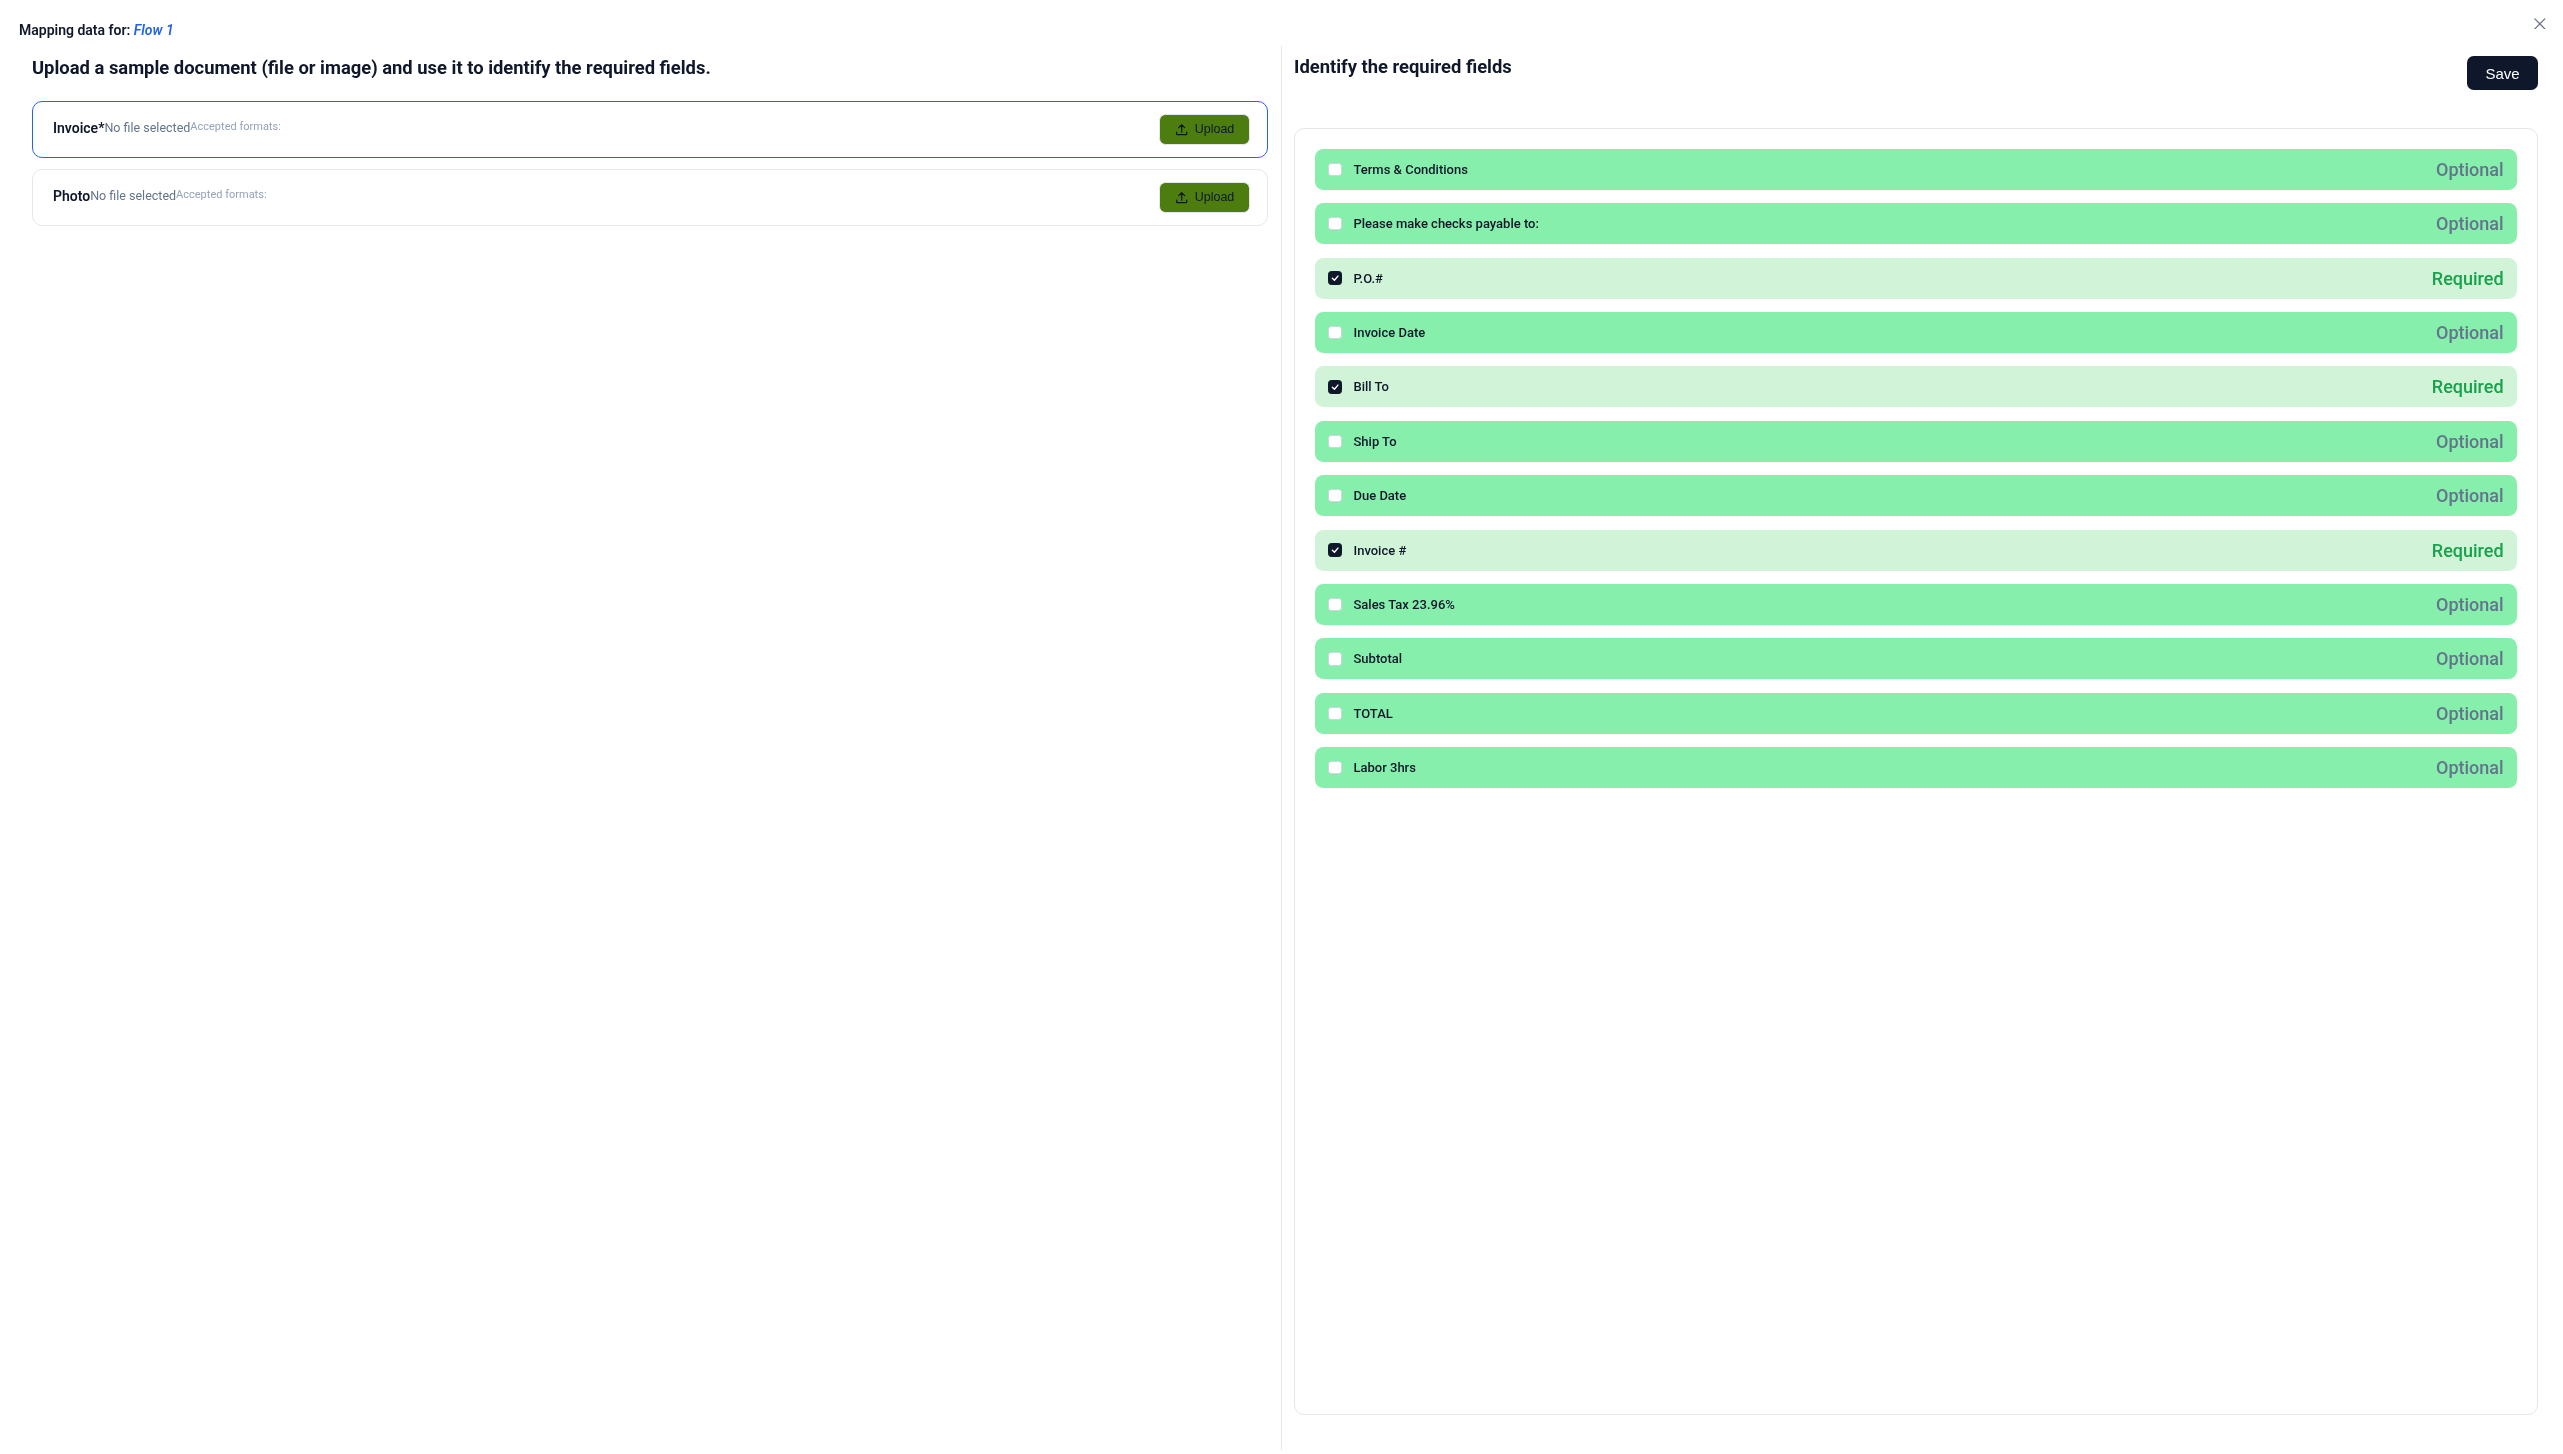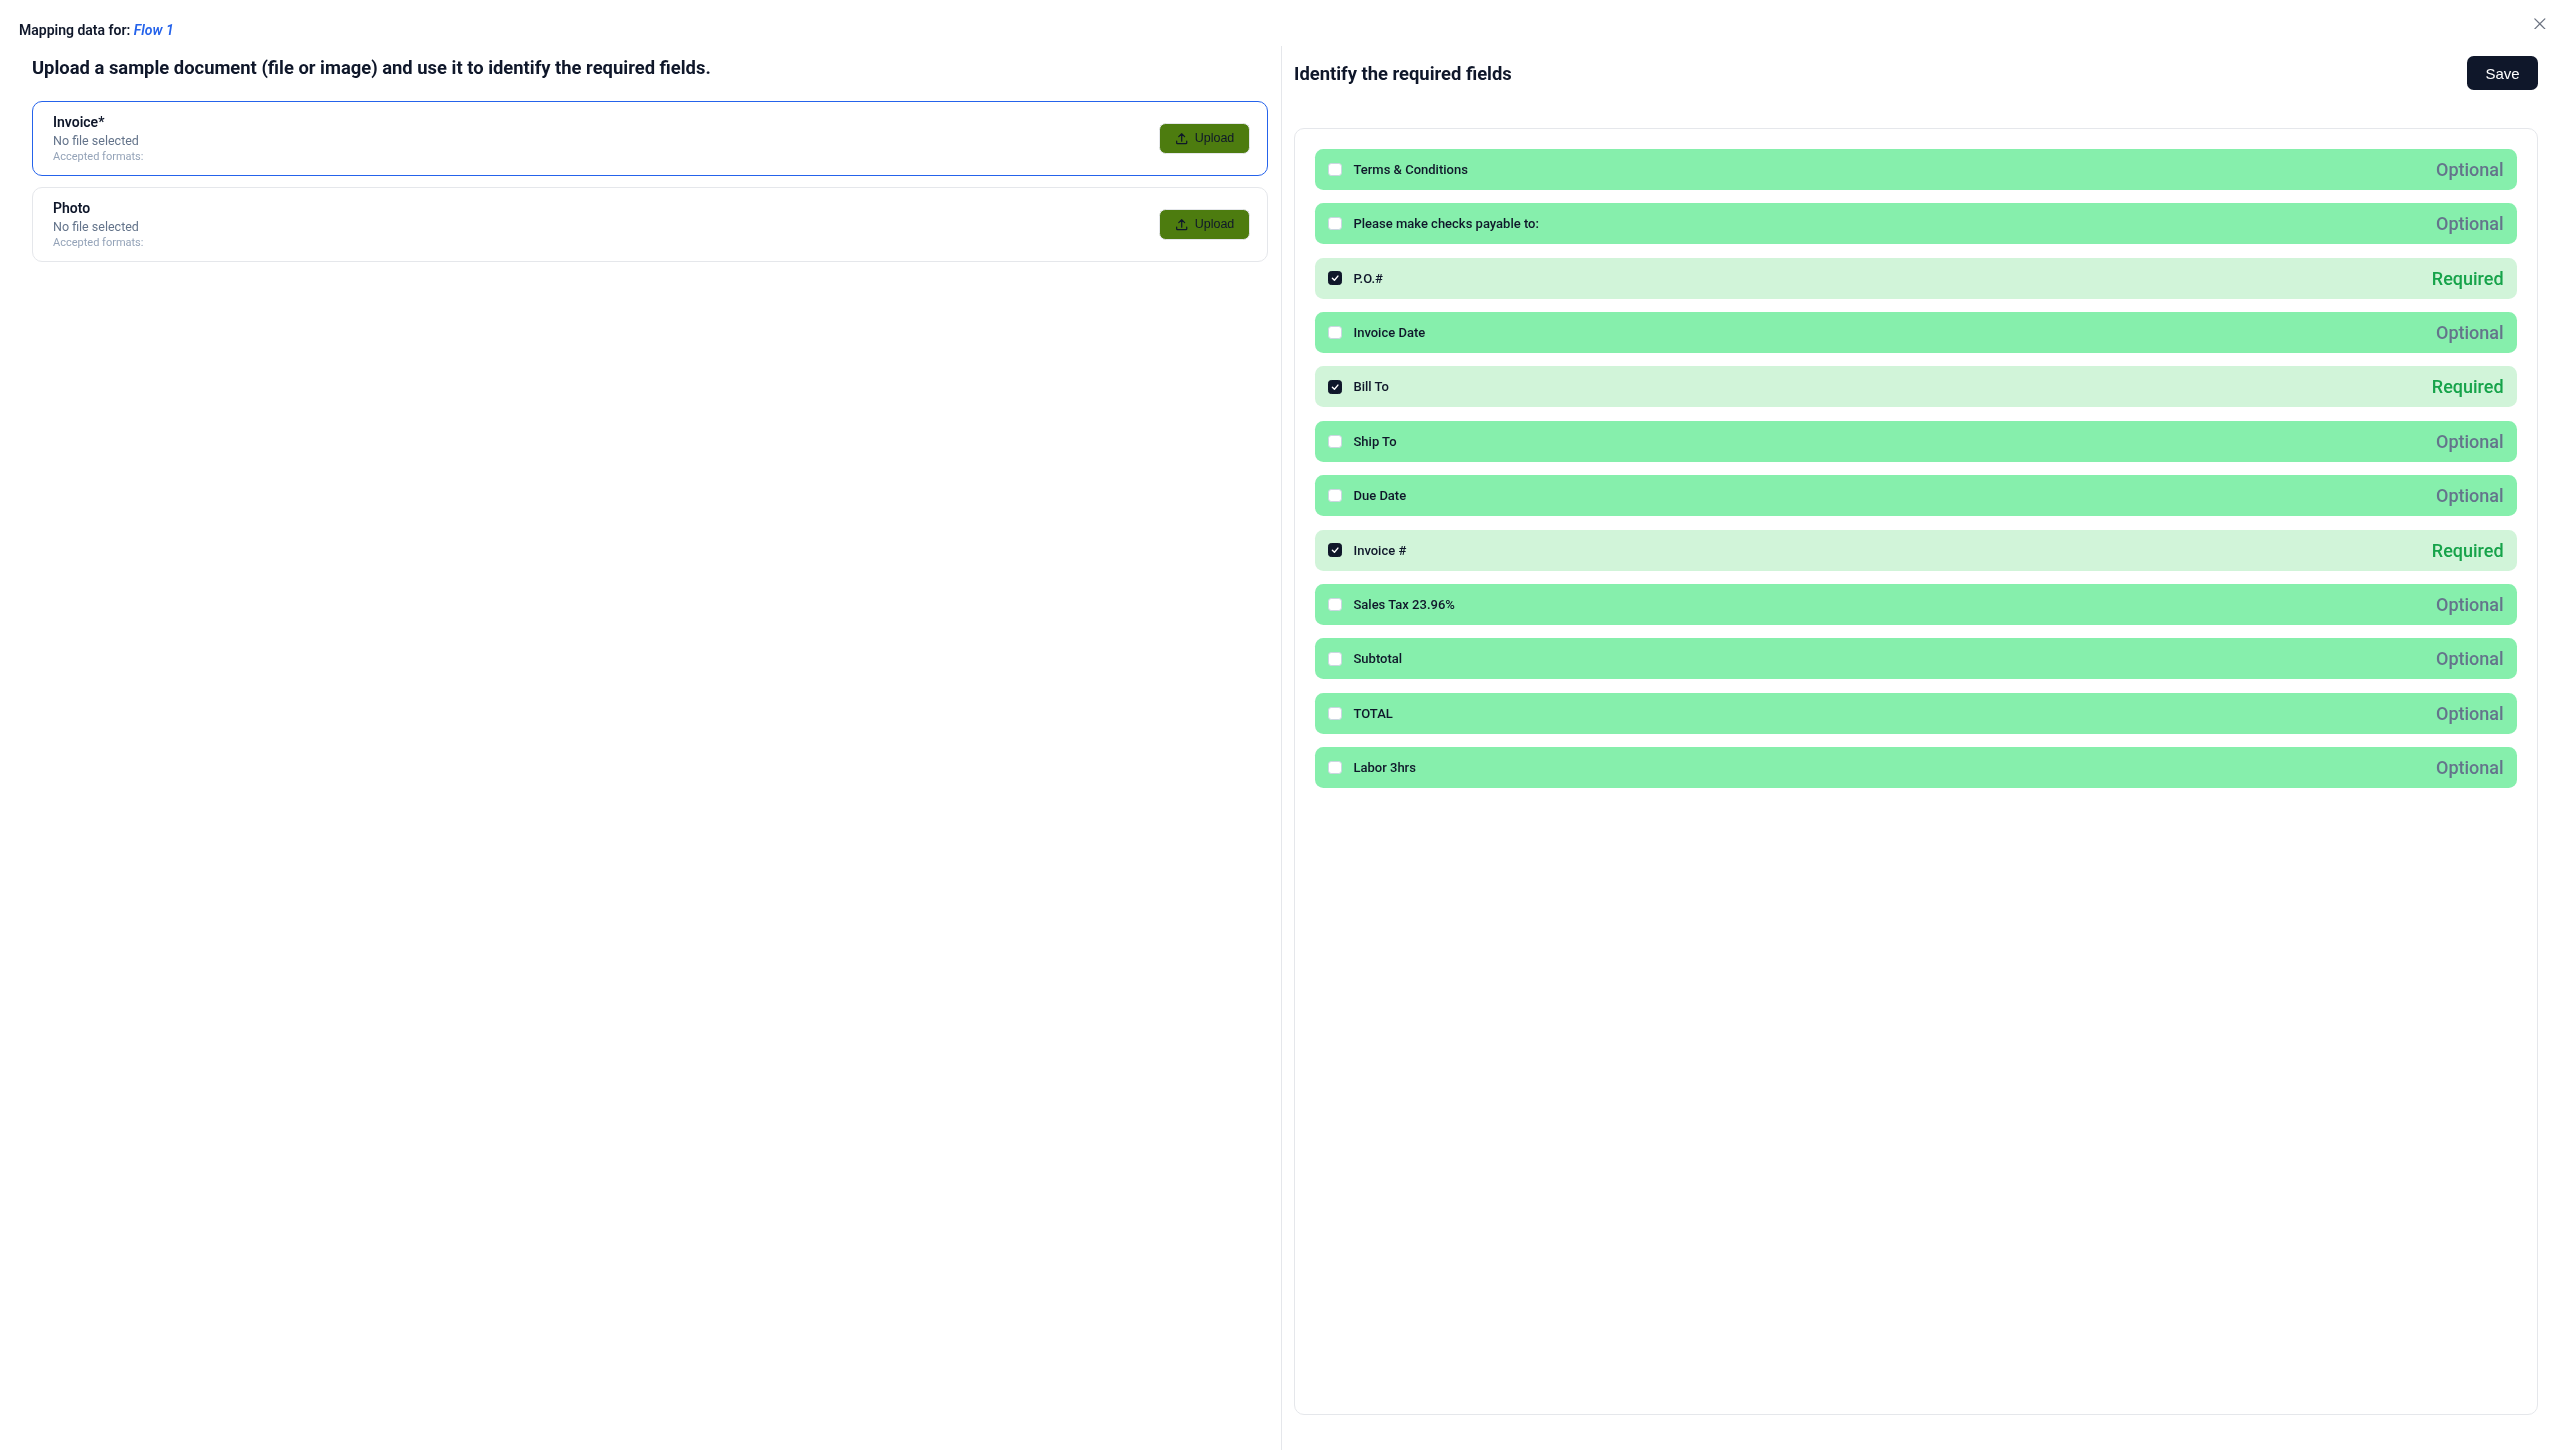--- a/index.html
+++ b/index.html
@@ -72,21 +72,21 @@
       font-size: 18.4px;
       font-weight: 700;
       line-height: 1.35;
       color: #0f172a;
       margin-bottom: 20px;
     }
     
     .right-header {
       display: flex;
       justify-content: space-between;
-      align-items: center;
+      align-items: flex-start;
       margin-bottom: 38px;
     }
     
     .right-header h2 {
       font-size: 18.4px;
       font-weight: 700;
       color: #0f172a;
     }
     
     .save-btn {
@@ -109,21 +109,21 @@
       justify-content: space-between;
       align-items: center;
     }
     
     .upload-card.selected {
       border: 1.7px solid #2563eb;
     }
     
     .upload-card-info {
       display: flex;
-      flex-direction: column;
+      flex-direction: row;
     }
     
     .upload-title {
       font-size: 14px;
       font-weight: 600;
       color: #0f172a;
       margin-bottom: 3.3px;
     }
     
     .upload-subtitle {

